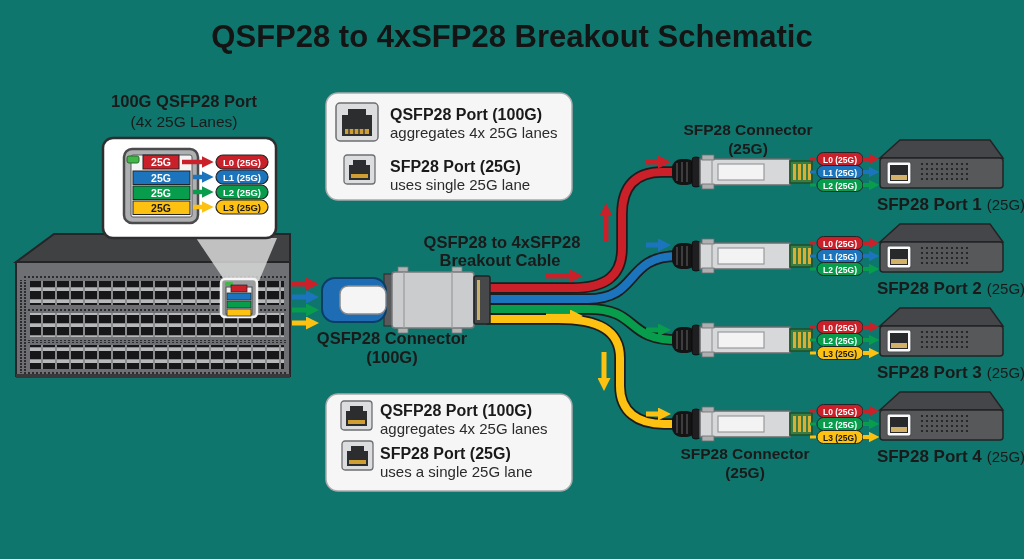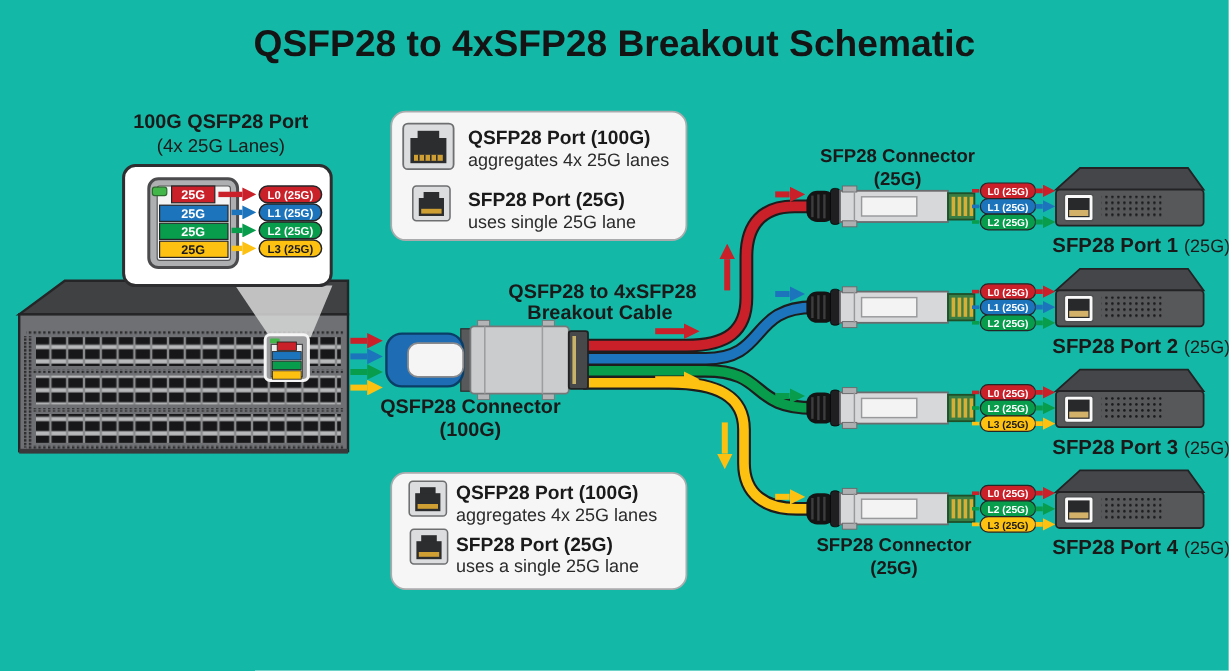--- a/index.html
+++ b/index.html
@@ -1,16 +1,16 @@
 <!DOCTYPE html>
 <html><head>
 <meta charset="utf-8">
 <style>
   html,body{margin:0;padding:0;background:#ffffff;}
-  .stage{position:relative;width:1024px;height:559px;background:#14b8a6;overflow:hidden;
+  .stage{position:relative;width:1024px;height:559px;background:#0f766e;overflow:hidden;
          font-family:"Liberation Sans",sans-serif;}
   svg text{font-family:"Liberation Sans",sans-serif;}
   .b{font-weight:bold;}
 </style>
 </head>
 <body>
 
 <div class="stage">
 <svg width="1024" height="559" viewBox="0 0 1024 559">
   <defs>

